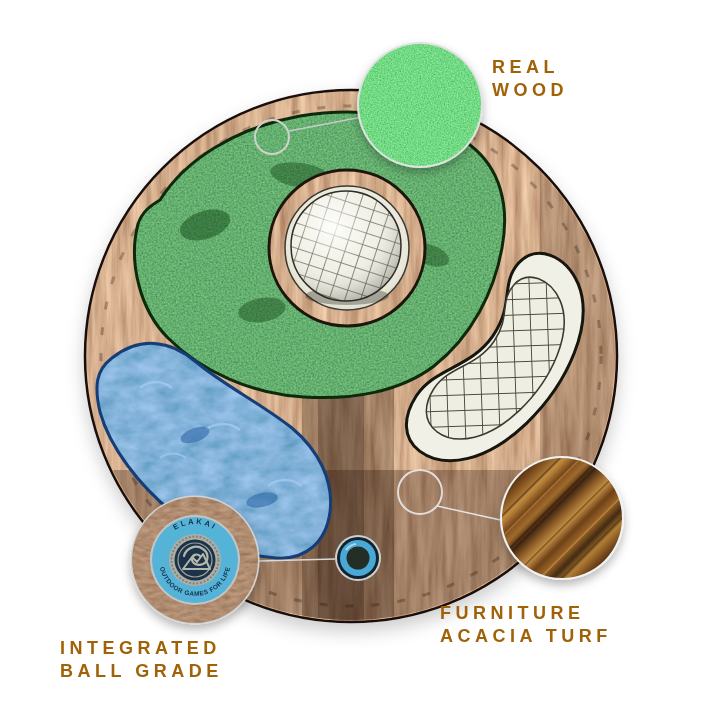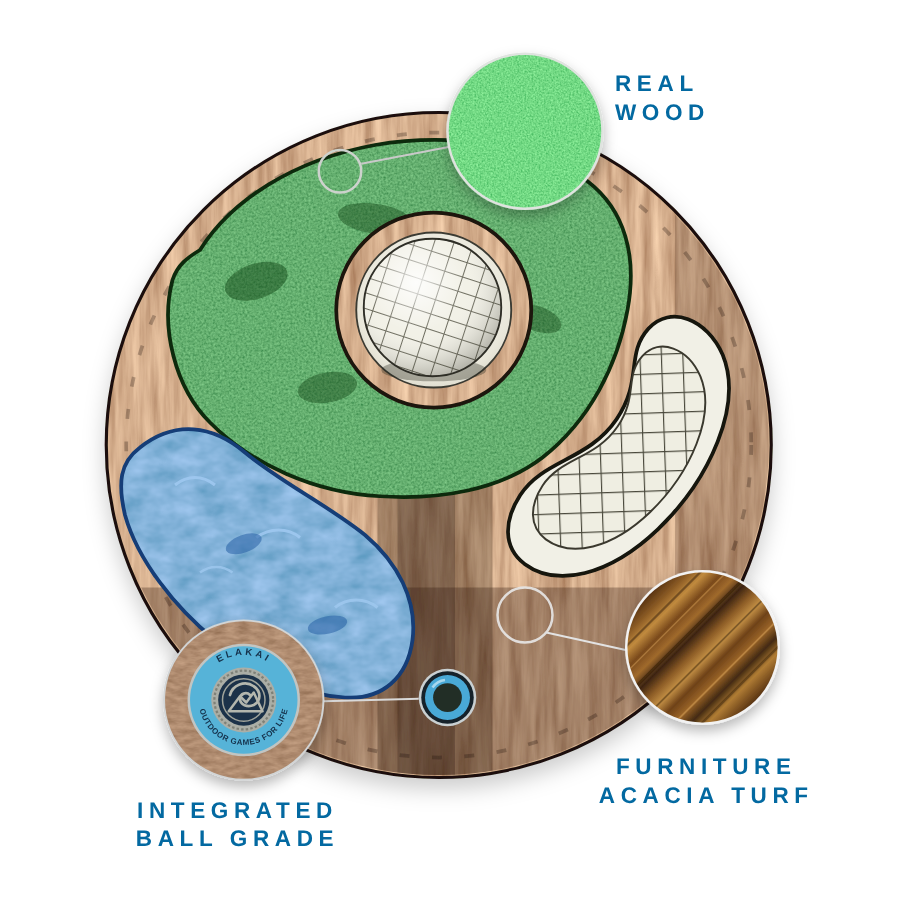--- a/index.html
+++ b/index.html
@@ -4,29 +4,29 @@
 <style>
   html,body{margin:0;padding:0;}
   body{
     width:720px;height:720px;position:relative;overflow:hidden;
     background:#ffffff;
     font-family:"Liberation Sans", sans-serif;
   }
   .stage{position:absolute;left:0;top:0;width:720px;height:720px;}
   .label{
     position:absolute;
-    color:#0369a1;
+    color:#a16207;
     font-size:18px;
     font-weight:bold;
     letter-spacing:4.5px;
     line-height:23px;
     white-space:nowrap;
   }
   .label div{white-space:nowrap;}
-  .label.centered{text-align:center;}
+  .label.centered{}
   svg text{font-family:"Liberation Sans", sans-serif;}
   .marker-brand{font-size:7.6px;font-weight:bold;letter-spacing:2.4px;fill:#14304a;}
   .marker-tagline{font-size:6.4px;font-weight:bold;letter-spacing:0.4px;fill:#14304a;}
 </style>
 </head>
 <body>
 
 <svg class="stage" viewBox="0 0 720 720">
   <defs>
     <clipPath id="boardClip">

